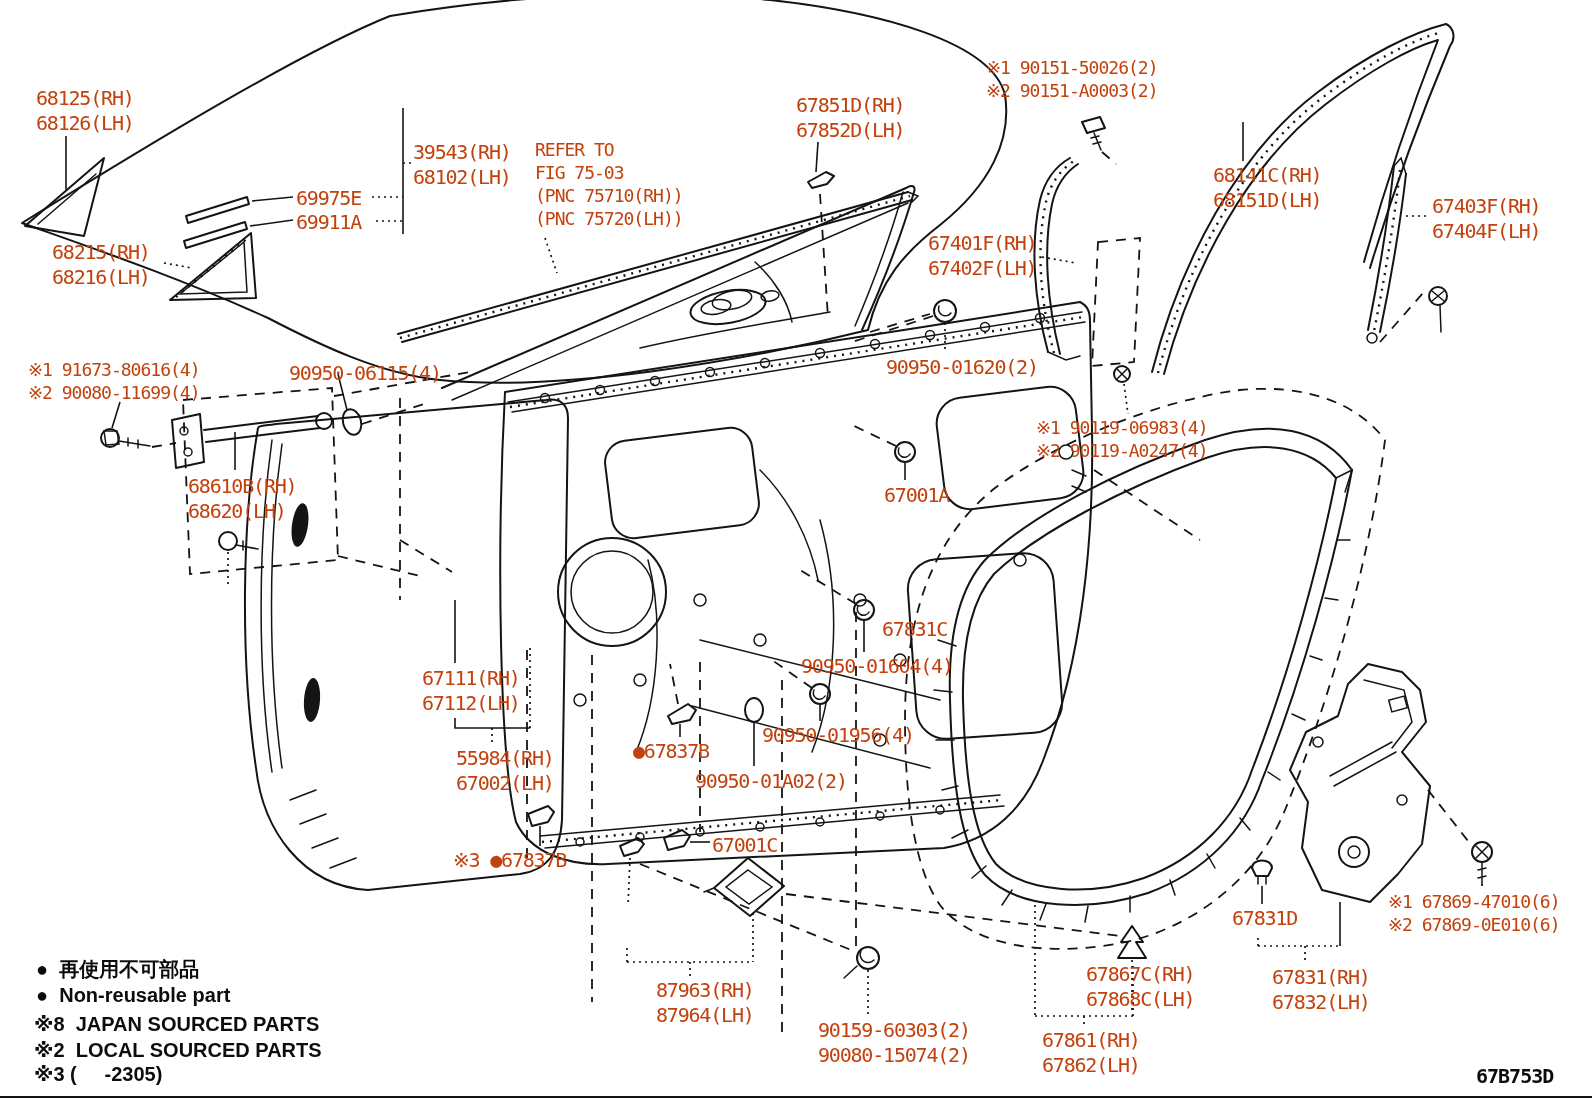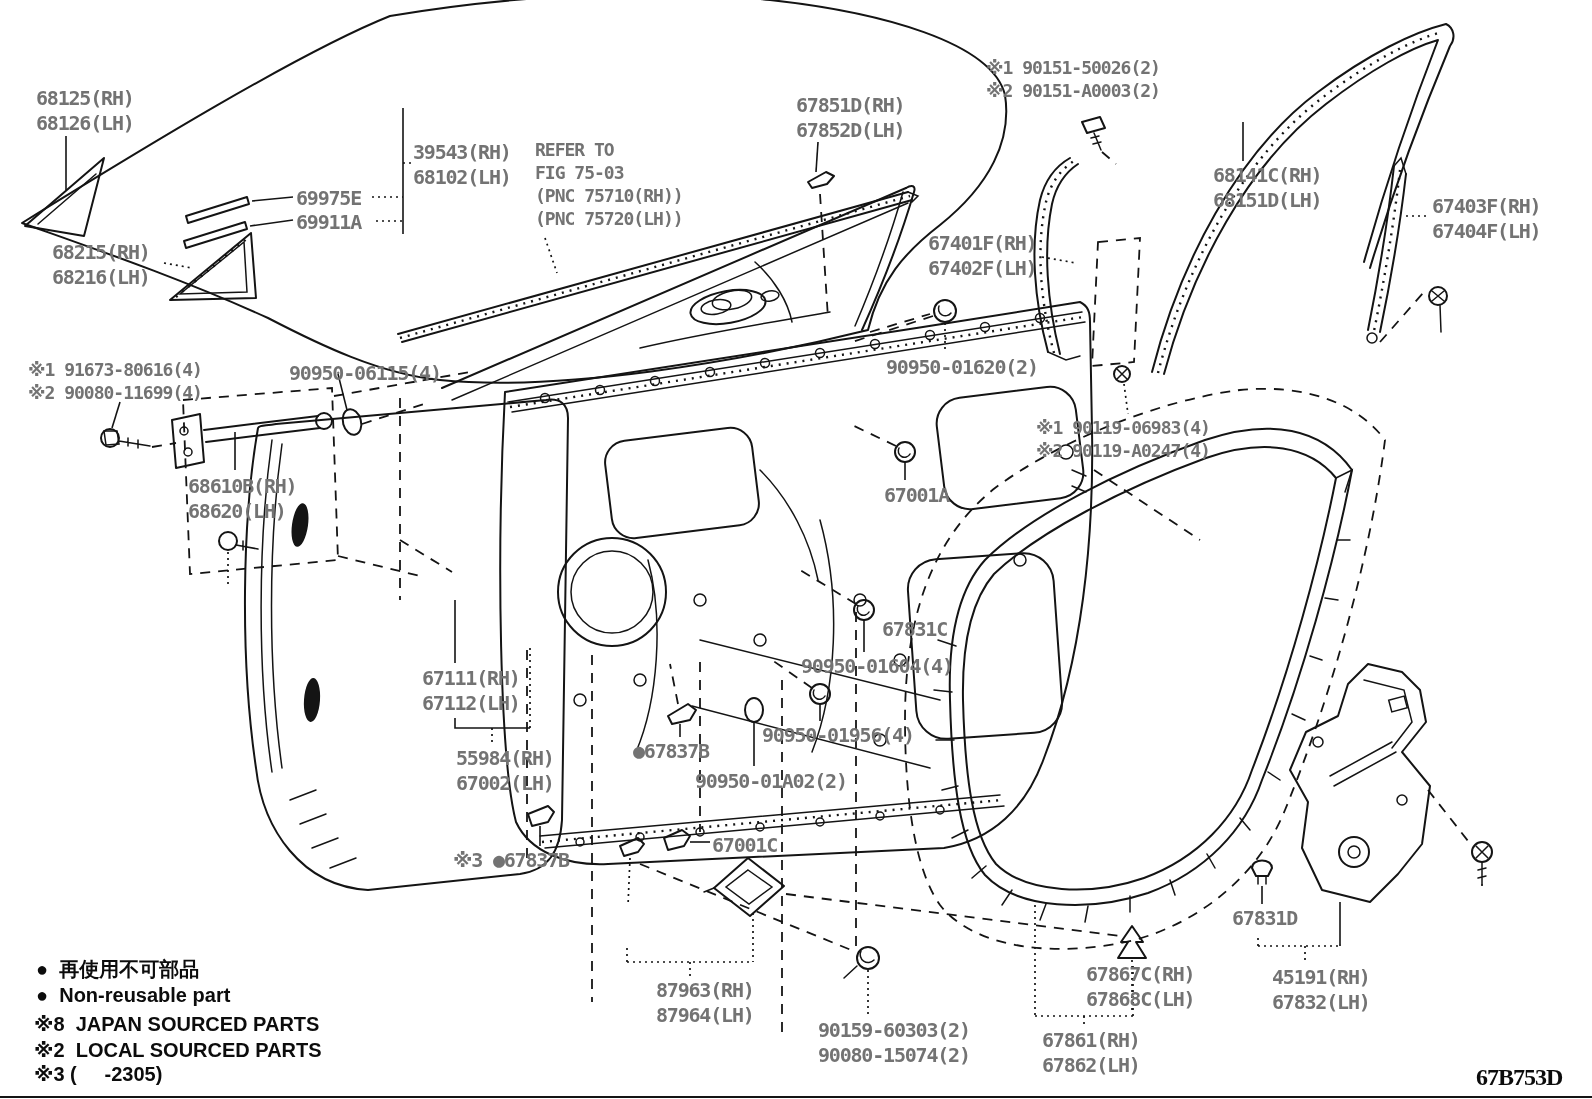--- a/index.html
+++ b/index.html
@@ -1,24 +1,24 @@
 <!DOCTYPE html>
 <html><head>
 <meta charset="utf-8">
 <style>
   html,body{margin:0;padding:0;background:#ffffff;}
   .stage{position:relative;width:1592px;height:1099px;background:#fff;overflow:hidden;
          font-family:"DejaVu Sans Mono","DejaVu Sans",monospace;}
   .art{position:absolute;left:0;top:0;}
-  .lbl{position:absolute;color:#737373;font-weight:bold;font-size:20px;line-height:25px;
+  .lbl{position:absolute;color:#c2410c;font-weight:normal;font-size:20px;line-height:25px;
        letter-spacing:-1.2px;white-space:pre-line;}
   .sm{font-size:18px;line-height:23px;letter-spacing:-1px;}
   .leg{position:absolute;color:#0c0c0c;font-family:"Liberation Sans","DejaVu Sans",sans-serif;
        font-weight:bold;font-size:20px;letter-spacing:0;white-space:pre;}
-  .code{position:absolute;color:#0c0c0c;font-weight:bold;font-size:24px;letter-spacing:-1px;font-family:Liberation Serif, serif;}
+  .code{position:absolute;color:#0c0c0c;font-weight:bold;font-size:20px;letter-spacing:-1px;}
   svg *{vector-effect:non-scaling-stroke;}
   .ln{stroke:#141414;stroke-width:2;fill:none;stroke-linecap:round;stroke-linejoin:round;}
   .thin{stroke:#141414;stroke-width:1.5;fill:none;stroke-linecap:round;}
   .lead{stroke:#141414;stroke-width:1.6;fill:none;}
   .dot{stroke:#141414;stroke-width:1.7;fill:none;stroke-dasharray:2 4;}
   .dsh{stroke:#141414;stroke-width:1.8;fill:none;stroke-dasharray:10 8;}
   .hat{stroke:#141414;stroke-width:2.4;fill:none;stroke-dasharray:2 6;}
   .blk{fill:#141414;stroke:none;}
 </style>
 </head>
@@ -324,22 +324,24 @@
 <div class="lbl" style="left:712px;top:833px">67001C</div>
 <div class="lbl" style="left:656px;top:978px">87963(RH)
 87964(LH)</div>
 <div class="lbl" style="left:818px;top:1018px">90159-60303(2)
 90080-15074(2)</div>
 <div class="lbl" style="left:1086px;top:962px">67867C(RH)
 67868C(LH)</div>
 <div class="lbl" style="left:1042px;top:1028px">67861(RH)
 67862(LH)</div>
 <div class="lbl" style="left:1232px;top:906px">67831D</div>
-<div class="lbl" style="left:1272px;top:965px">45191(RH)
+<div class="lbl" style="left:1272px;top:965px">67831(RH)
 67832(LH)</div>
+<div class="lbl sm" style="left:1388px;top:890px">※1 67869-47010(6)
+※2 67869-0E010(6)</div>
 
 <div class="leg" style="left:36px;top:956px">●  再使用不可部品</div>
 <div class="leg" style="left:36px;top:984px">●  Non-reusable part</div>
 <div class="leg" style="left:34px;top:1012px">※8  JAPAN SOURCED PARTS</div>
 <div class="leg" style="left:34px;top:1038px">※2  LOCAL SOURCED PARTS</div>
 <div class="leg" style="left:34px;top:1062px">※3 (     -2305)</div>
 
 <div class="code" style="left:1476px;top:1064px">67B753D</div>
 
 </div>

